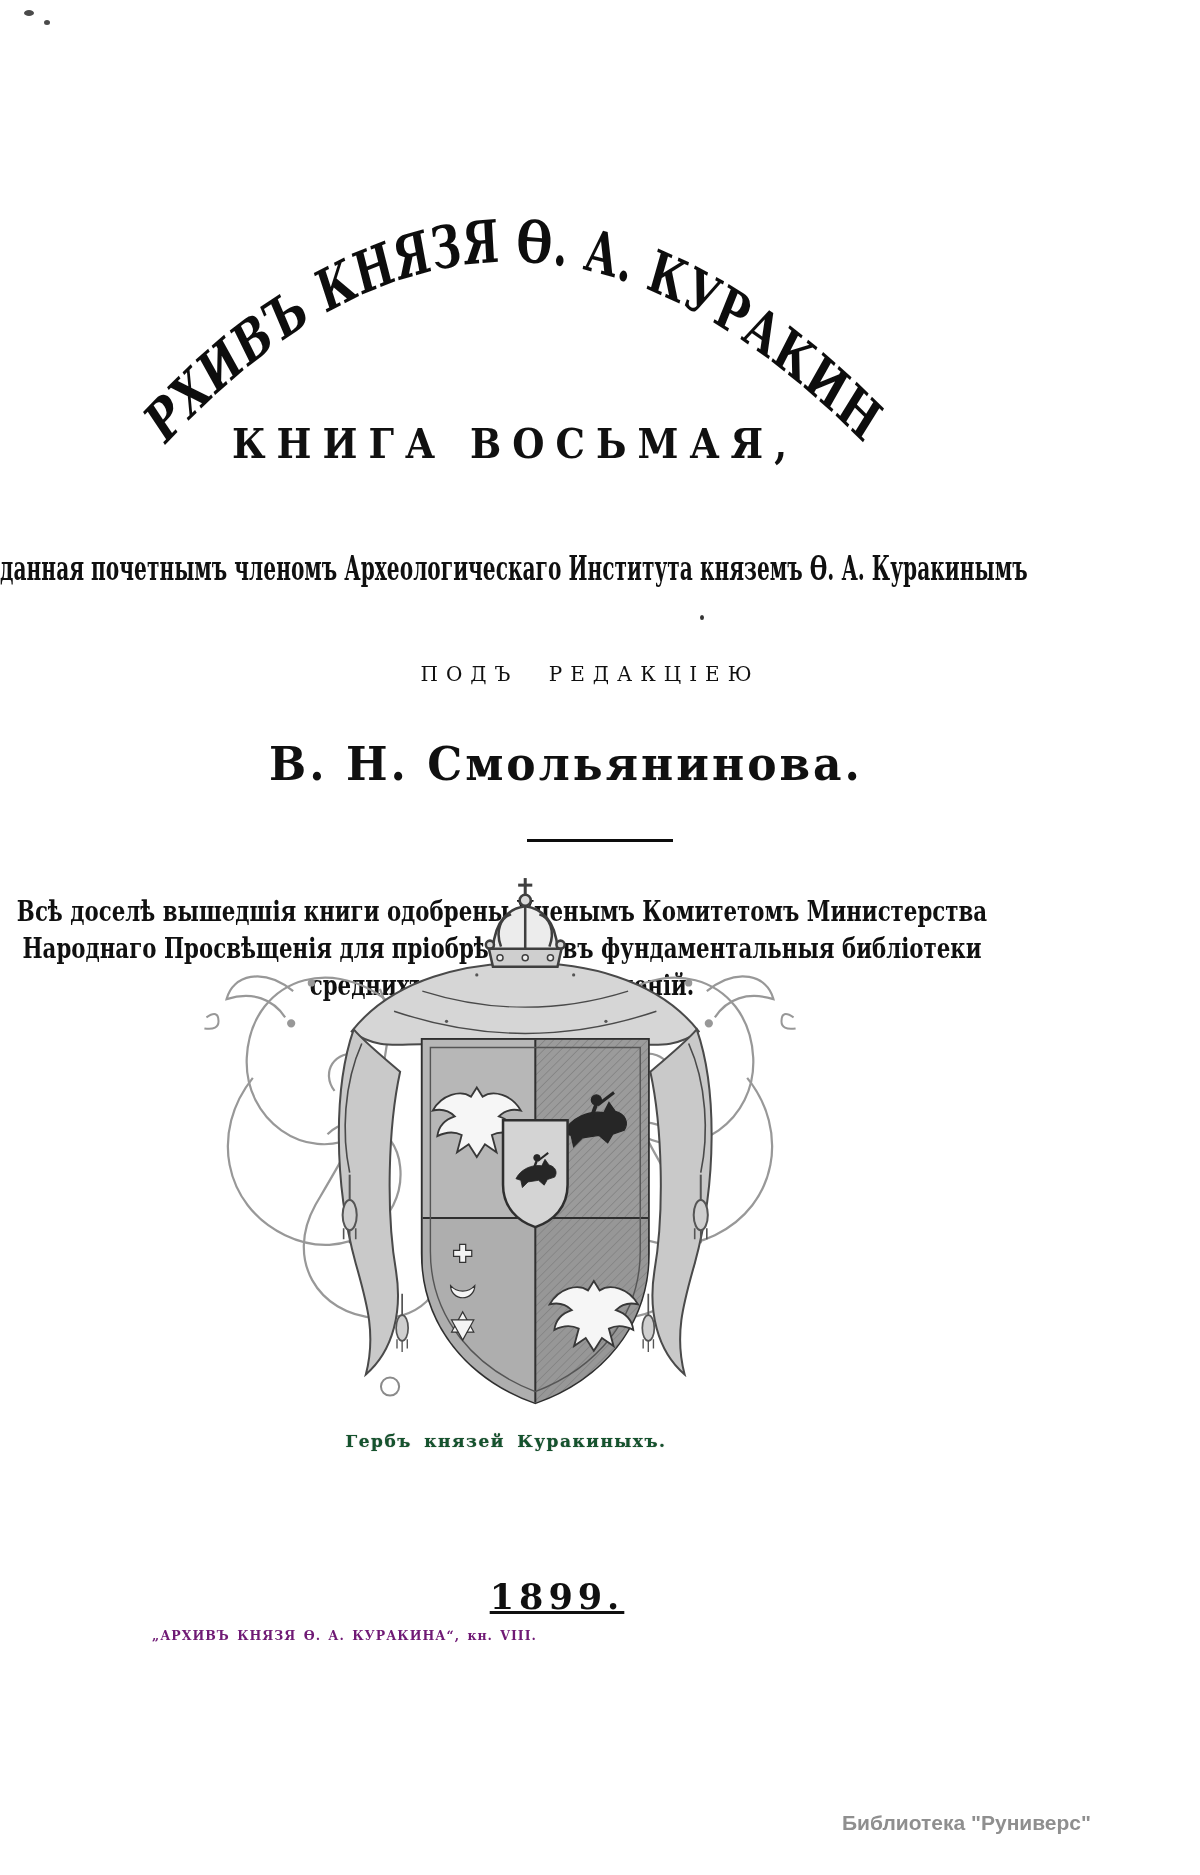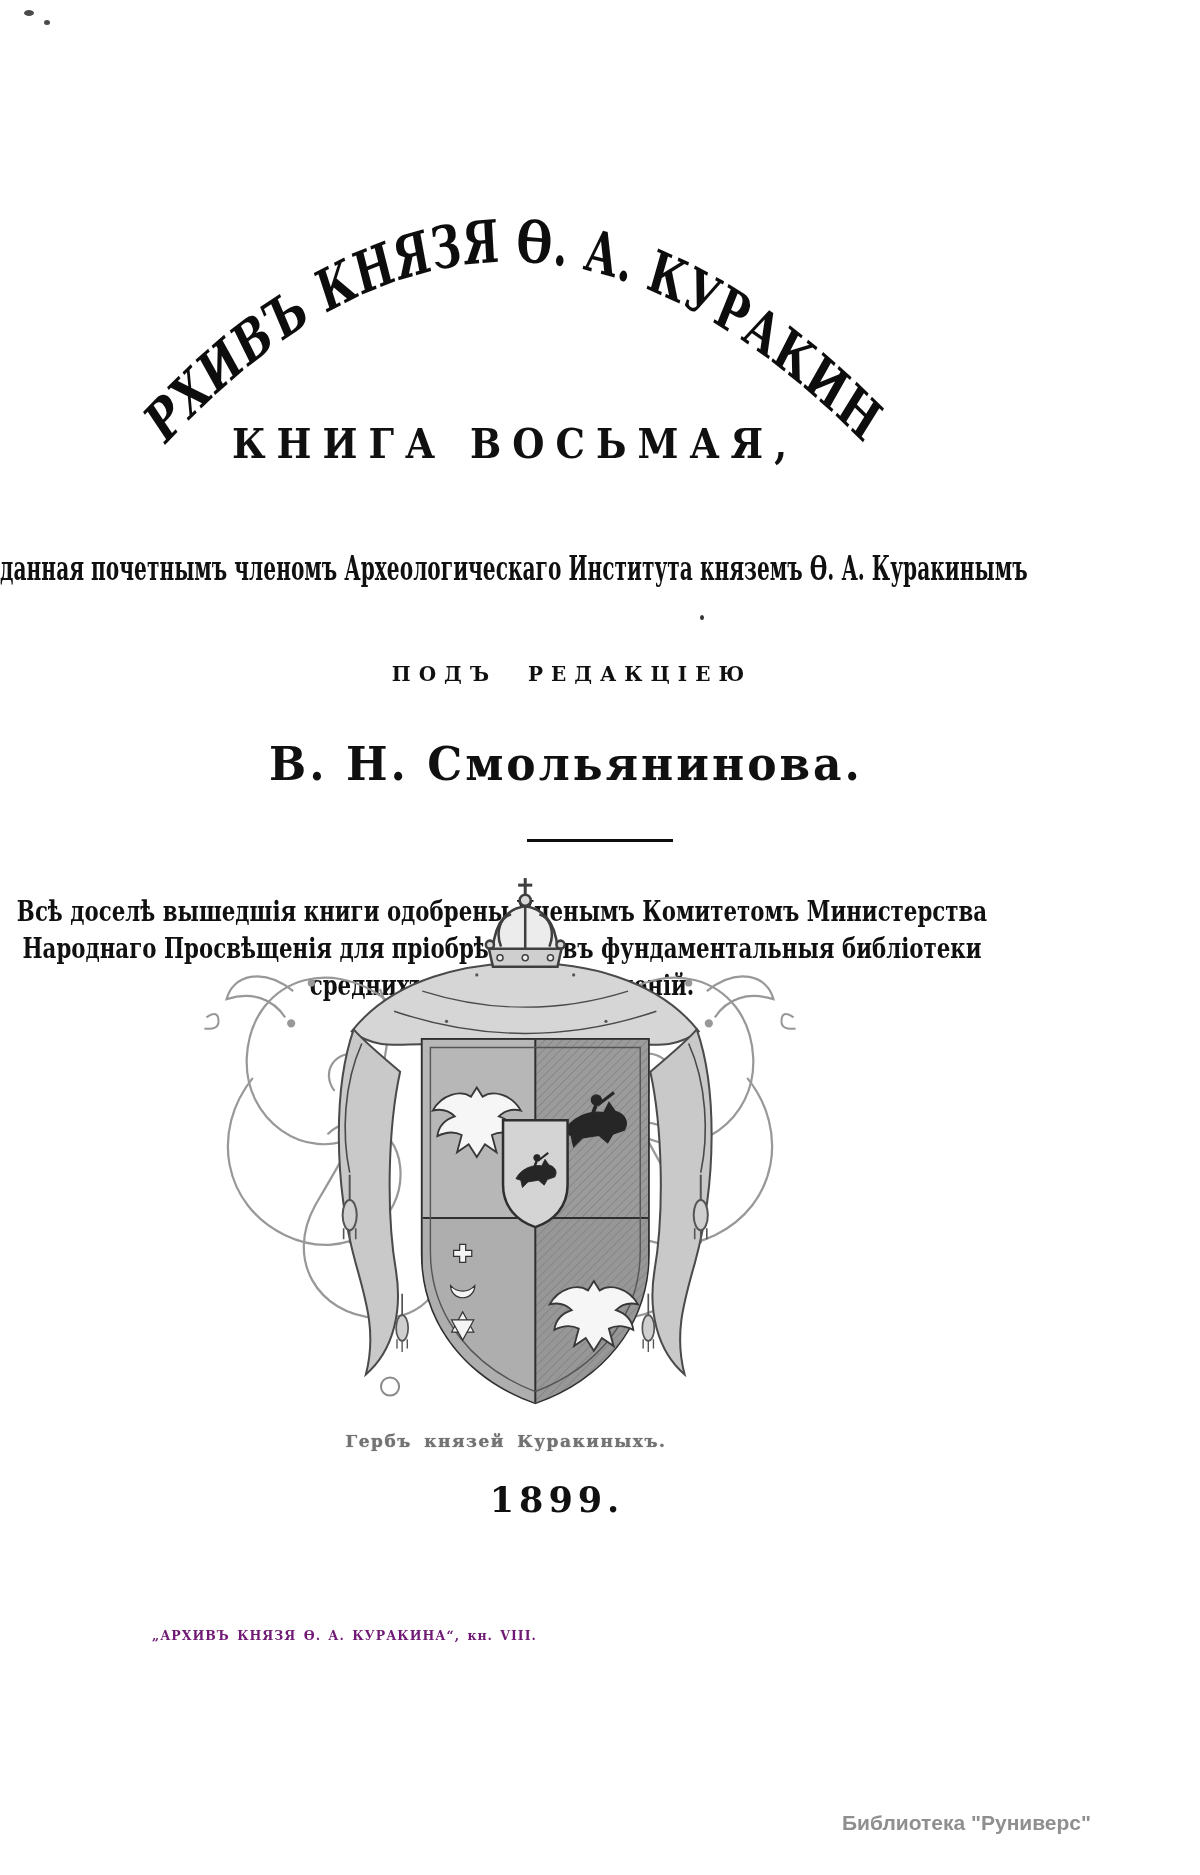--- a/index.html
+++ b/index.html
@@ -9,32 +9,32 @@
   }
   
   .arc-svg{position:absolute;top:130px;left:0;width:1200px;height:370px;}
   .arc-text{font-family:"DejaVu Serif","DejaVu Sans",serif;font-weight:700;font-size:47px;fill:#0d0d0d;letter-spacing:1px;}
   
   .cline{position:absolute;display:inline-block;white-space:nowrap;}
   .book-line{left:515px;top:419px;font-weight:700;font-size:37px;letter-spacing:11px;
              transform:translateX(-50%) scaleY(1.10);transform-origin:center top;}
   .pub-line{left:500px;top:549px;font-weight:700;font-size:28px;
             transform:translateX(-50%) scale(0.72,1.18);transform-origin:center top;}
-  .edited-label{left:572px;top:662px;font-weight:700;font-size:20px;letter-spacing:8px;word-spacing:16px;
+  .edited-label{left:590px;top:662px;font-weight:400;font-size:20px;letter-spacing:8px;word-spacing:16px;
             transform:translateX(-50%);}
   .editor-name{left:566px;top:737px;font-weight:700;font-size:44px;letter-spacing:3px;
             transform:translateX(-50%) scaleY(1.05);transform-origin:center top;}
   .rule{position:absolute;left:527px;top:839px;width:146px;height:3px;background:#0d0d0d;}
   .approval{left:502px;top:894px;font-weight:700;font-size:26px;line-height:35px;
             transform:translateX(-50%) scale(0.82,1.05);transform-origin:center top;text-align:center;}
   .approval div{white-space:nowrap;}
   .emblem-wrap{position:absolute;left:192px;top:870px;width:616px;height:570px;}
-  .emblem-caption{left:506px;top:1431px;font-size:17px;font-weight:600;color:#737373;
+  .emblem-caption{left:506px;top:1431px;font-size:17px;font-weight:600;color:#14532d;
             letter-spacing:1.5px;word-spacing:5px;transform:translateX(-50%);text-shadow:0 0 1px #777;}
-  .year{left:557px;top:1479px;font-weight:700;font-size:35px;letter-spacing:5px;transform:translateX(-50%);}
+  .year{left:557px;top:1576px;font-weight:700;font-size:35px;letter-spacing:5px;transform:translateX(-50%);text-decoration:underline;}
   .imprint{position:absolute;left:152px;top:1628px;font-weight:700;font-size:12.5px;letter-spacing:1px;
            word-spacing:2px;color:#701a75;white-space:nowrap;}
   .watermark{position:absolute;left:842px;top:1811px;font-family:"Liberation Sans","DejaVu Sans",sans-serif;
              font-weight:700;font-size:21px;color:#8f8f8f;white-space:nowrap;}
   .speck{position:absolute;background:#4a4a4a;border-radius:50%;}
   .speck.s1{left:24px;top:10px;width:10px;height:6px;}
   .speck.s2{left:44px;top:20px;width:6px;height:5px;}
   .speck.s3{left:700px;top:615px;width:4px;height:5px;background:#333;}
 </style>
 </head>

